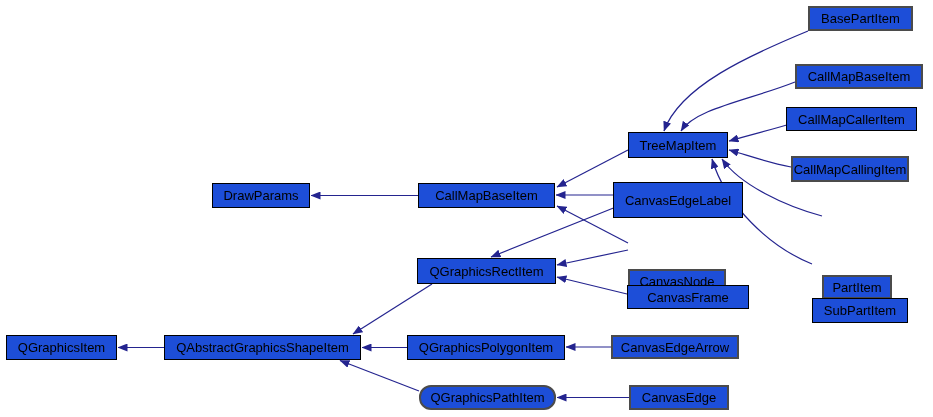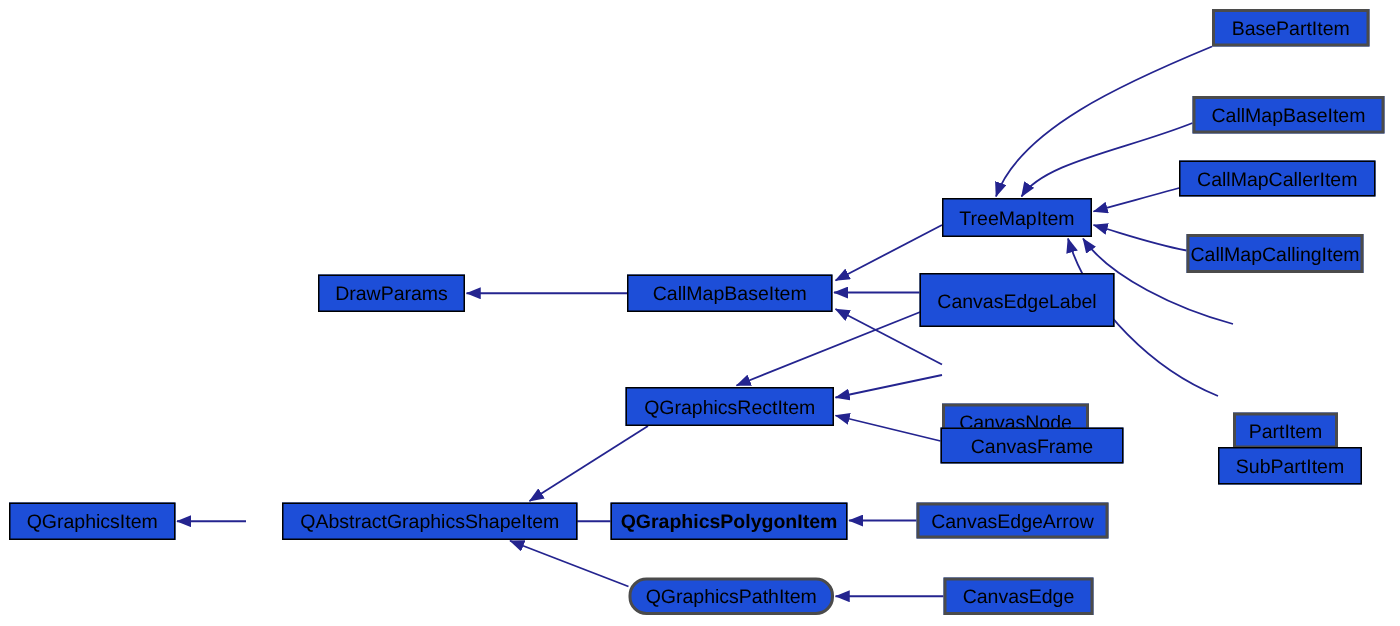--- a/index.html
+++ b/index.html
@@ -53,19 +53,19 @@
       <div class="node bold" style="left: 822px; top: 227px; width: 70px; height: 24px; margin-top: 48px;">PartItem</div>
       <div class="node" style="left: 812px; top: 258px; width: 96px; height: 25px; margin-top: 40px;">SubPartItem</div>
       <div class="node" style="left: 628px; top: 132px; width: 100px; height: 26px;">TreeMapItem</div>
       <div class="node" style="left: 212px; top: 183px; width: 98px; height: 25px;">DrawParams</div>
       <div class="node" style="left: 418px; top: 183px; width: 137px; height: 25px;">CallMapBaseItem</div>
       <div class="node" style="left: 613px; top: 182px; width: 130px; height: 36px;">CanvasEdgeLabel</div>
       <div class="node bold" style="left: 628px; top: 233px; width: 98px; height: 25px; margin-top: 36px;">CanvasNode</div>
       <div class="node" style="left: 627px; top: 285px; width: 122px; height: 24px;">CanvasFrame</div>
       <div class="node" style="left: 417px; top: 258px; width: 139px; height: 26px;">QGraphicsRectItem</div>
       <div class="node" style="left: 6px; top: 335px; width: 111px; height: 25px;">QGraphicsItem</div>
-      <div class="node" style="left: 164px; top: 335px; width: 197px; height: 25px; margin-left: 24px;">QAbstractGraphicsShapeItem</div>
-      <div class="node" style="left: 407px; top: 335px; width: 158px; height: 25px; font-weight: bold;">QGraphicsPolygonItem</div>
+      <div class="node" style="left: 164px; top: 335px; width: 197px; height: 25px;">QAbstractGraphicsShapeItem</div>
+      <div class="node" style="left: 407px; top: 335px; width: 158px; height: 25px;">QGraphicsPolygonItem</div>
       <div class="node bold" style="left: 611px; top: 335px; width: 128px; height: 24px; text-align: center;">CanvasEdgeArrow</div>
       <div class="node bold" style="left: 419px; top: 385px; width: 137px; height: 25px; border-radius: 12px;">QGraphicsPathItem</div>
       <div class="node bold" style="left: 629px; top: 385px; width: 100px; height: 25px;">CanvasEdge</div>
     </div>
 </div>
 
 </body></html>

